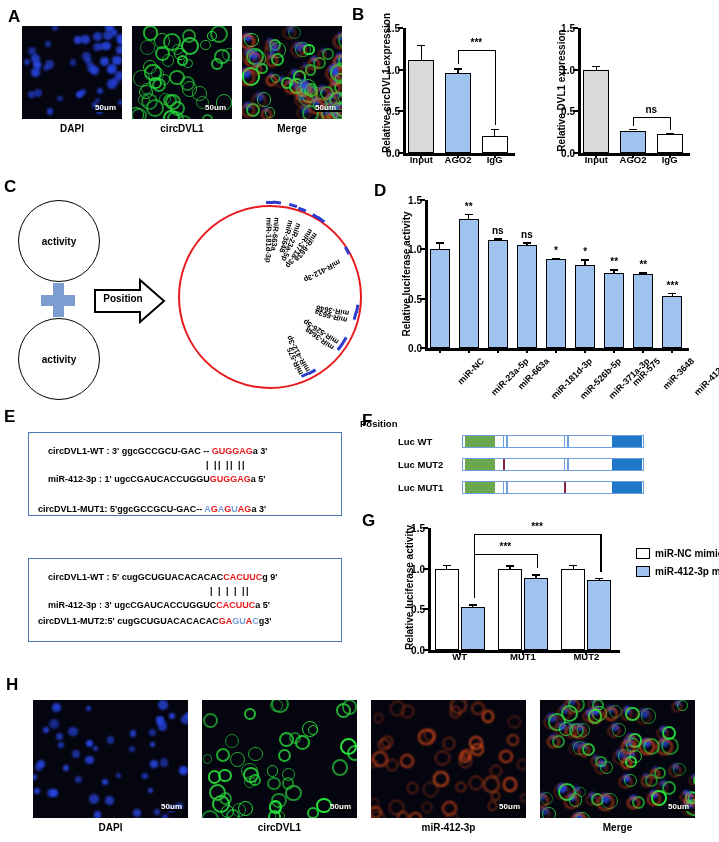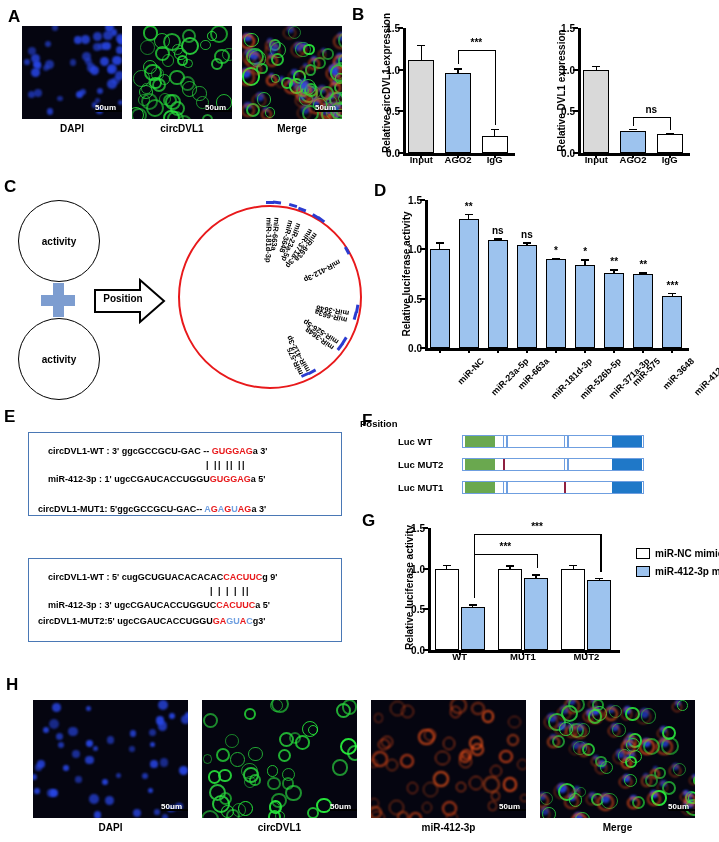--- a/index.html
+++ b/index.html
@@ -507,21 +507,21 @@
 <div id="panelE-host">
     <div class="seqbox" style="left: 28px; top: 432px; width: 312px; height: 82px;"></div>
     <div class="seqline" style="left: 48px; top: 446px;"><span>circDVL1-WT : 3' ggcGCCGCU-GAC -- </span><span class="r">GUGGAG</span><span>a 3'</span></div>
     <div class="pipes" style="left: 206px; top: 460px;">| || || ||</div>
     <div class="seqline" style="left: 48px; top: 474px;"><span>miR-412-3p :  1' ugcCGAUCACCUGGU</span><span class="r">GUGGAG</span><span>a 5'</span></div>
     <div class="seqline" style="left: 38px; top: 504px;"><span>circDVL1-MUT1: 5'ggcGCCGCU-GAC-- </span><span class="b">A</span><span class="r">G</span><span class="b">A</span><span class="r">G</span><span class="b">U</span><span class="r">A</span><span class="r">G</span><span>a 3'</span></div>
     <div class="seqbox" style="left: 28px; top: 558px; width: 312px; height: 82px;"></div>
     <div class="seqline" style="left: 48px; top: 572px;"><span>circDVL1-WT : 5' cugGCUGUACACACAC</span><span class="r">CACUUC</span><span>g 9'</span></div>
     <div class="pipes" style="left: 210px; top: 586px;">| | | | ||</div>
     <div class="seqline" style="left: 48px; top: 600px;"><span>miR-412-3p :    3' ugcCGAUCACCUGGUC</span><span class="r">CACUUC</span><span>a 5'</span></div>
-    <div class="seqline" style="left: 38px; top: 616px;"><span>circDVL1-MUT2:5' ugcCGAUCACCUGGU</span><span class="r">G</span><span class="r">A</span><span class="b">G</span><span class="b">U</span><span class="r">A</span><span class="b">C</span><span>g3'</span></div>
+    <div class="seqline" style="left: 38px; top: 616px;"><span>circDVL1-MUT2:5' cugGCUGUACACACAC</span><span class="r">G</span><span class="r">A</span><span class="b">G</span><span class="b">U</span><span class="r">A</span><span class="b">C</span><span>g3'</span></div>
   </div>
 
 <div class="panel-letter" style="left:362px;top:412px;">F</div>
 <div id="panelF-host">
     <div class="flabel" style="left: 360px; top: 418px;">Position</div>
     <div class="flabel" style="left: 398px; top: 436px;">Luc WT</div>
     <div class="construct" style="left: 462px; top: 435px; width: 182px; height: 13px;">
       <div class="cseg" style="left: 2px; width: 30px; background: rgb(106, 168, 79);"></div>
       <div class="cseg" style="right: 1px; width: 30px; background: rgb(31, 120, 200);"></div>
       <div class="cseg" style="left: 22%; width: 1.6px; background: rgb(111, 159, 224);"></div>

